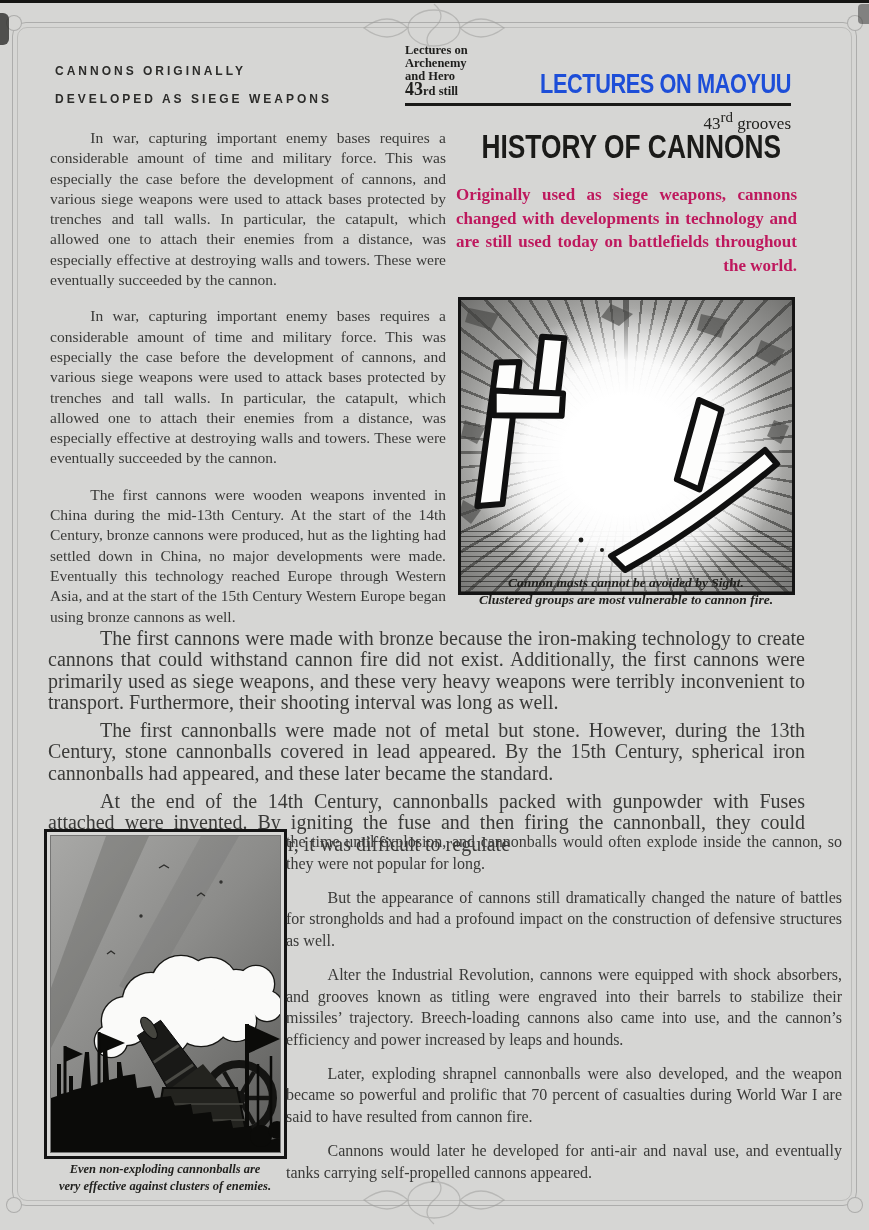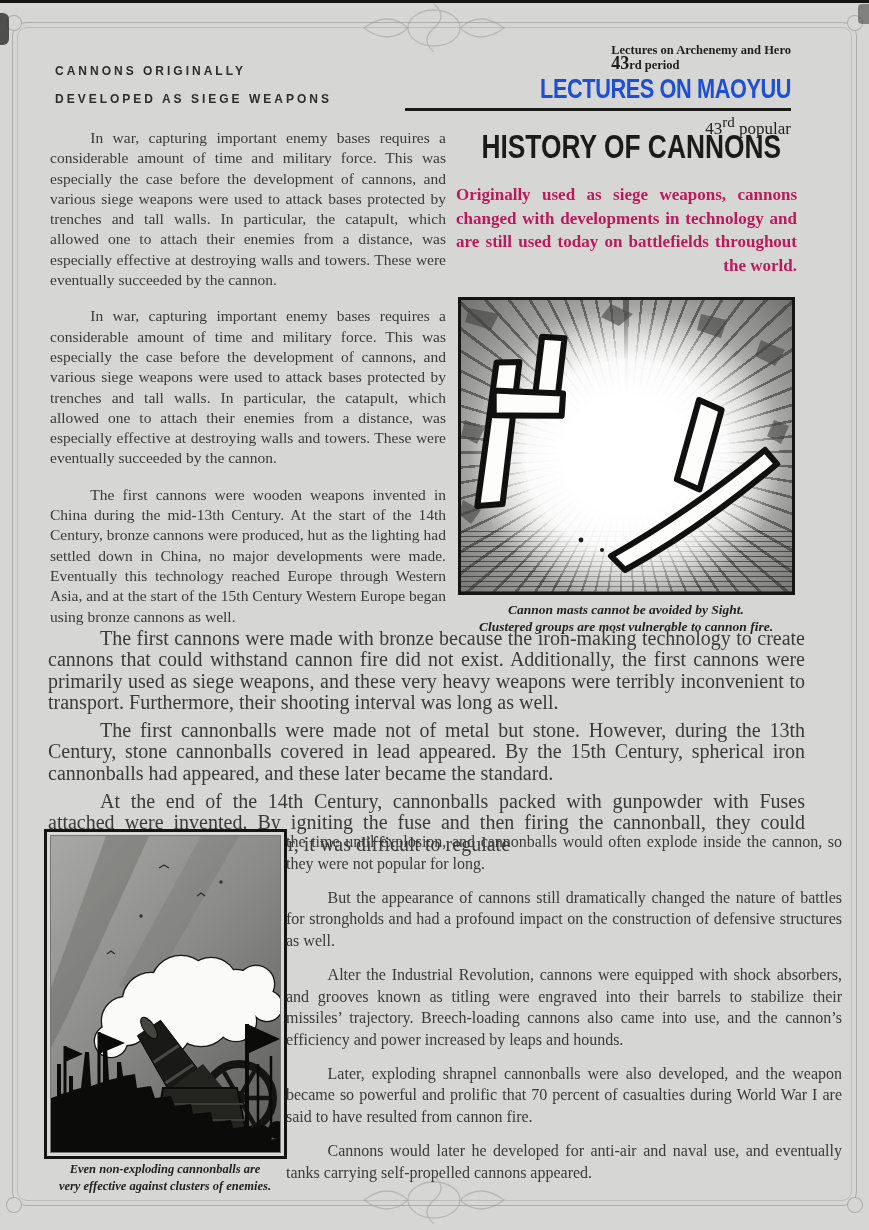--- a/index.html
+++ b/index.html
@@ -28,21 +28,21 @@
   .scan-blob-left{position:absolute;top:13px;left:0;width:9px;height:32px;background:#2d2d2b;
     border-radius:0 6px 6px 0;opacity:.8;}
   .scan-blob-right{position:absolute;top:4px;right:0;width:11px;height:20px;background:#3c3c3a;
     border-radius:4px 0 0 4px;opacity:.55;}
 
   
   .title-left{position:absolute;left:55px;top:57px;
     font-family:"Liberation Sans",sans-serif;font-weight:600;font-size:12px;line-height:28px;
     letter-spacing:3px;color:#2c2c2a;white-space:nowrap;}
   .masthead{position:absolute;left:405px;top:44px;width:386px;}
-  .masthead-row{display:flex;align-items:flex-end;justify-content:space-between;flex-direction:column;}
+  .masthead-row{display:flex;align-items:flex-end;justify-content:space-between;}
   .series-block{font-weight:bold;font-size:12.5px;line-height:13px;color:#1e1e1c;padding-bottom:2px;}
   .series-period .num{font-size:18px;}
   .magazine-title{font-family:"Liberation Sans",sans-serif;font-weight:bold;font-size:26.5px;
     color:#1d4ed8;white-space:nowrap;}
   .magazine-title span{display:inline-block;transform:scale(.82,1.06);transform-origin:right bottom;
     letter-spacing:-0.5px;}
   .masthead-rule{height:3px;background:var(--rule);margin-top:3px;}
   .period-line{text-align:right;font-size:17px;color:#22221f;margin-top:3px;}
   .period-line sup{font-size:15px;}
 
@@ -68,21 +68,21 @@
   .exp-rays{background:repeating-conic-gradient(from 0deg at 50% 53%,
       rgba(45,45,43,.62) 0deg .9deg, rgba(45,45,43,0) .9deg 5.2deg);}
   .exp-vignette{background:radial-gradient(ellipse at 50% 52%,
       rgba(0,0,0,0) 52%, rgba(72,72,70,.38) 76%, rgba(58,58,56,.6) 100%);}
   .exp-hatch{top:auto;height:62px;background:repeating-linear-gradient(0deg,
       rgba(28,28,26,.6) 0 1.5px, rgba(0,0,0,0) 1.5px 5px);}
   .exp-burst{background:radial-gradient(ellipse at 50% 53%,
       #ffffff 0 27%, rgba(255,255,255,.92) 43%, rgba(255,255,255,0) 67%);}
   .exp-svg{position:absolute;inset:0;width:100%;height:100%;}
   .caption{font-weight:bold;font-style:italic;color:var(--caption);text-align:center;}
-  .exp-caption{position:absolute;left:452px;top:601px;width:348px;font-size:13.5px;line-height:17px;}
+  .exp-caption{position:absolute;left:452px;top:574px;width:348px;font-size:13.5px;line-height:17px;}
 
   .cannon-panel{position:absolute;left:44px;top:829px;width:243px;height:330px;
     border:3px solid var(--panel-border);background:#d8d8d6;padding:4px;}
   .cannon-panel svg{width:100%;height:100%;display:block;outline:1px solid rgba(20,20,20,.5);}
   .cannon-caption{position:absolute;left:28px;top:1161px;width:274px;font-size:12.5px;line-height:16.5px;}
 
   
   .full-width{position:absolute;left:48px;top:628px;width:757px;font-size:20px;line-height:21.3px;}
   .full-width p{margin-bottom:7px;}
   .bottom-right{position:absolute;left:286px;top:831px;width:556px;font-size:16px;line-height:21.6px;}
@@ -122,26 +122,26 @@
 
   <div class="title-left">
     <div>CANNONS ORIGINALLY</div>
     <div>DEVELOPED AS SIEGE WEAPONS</div>
   </div>
 
   <div class="masthead">
     <div class="masthead-row">
       <div class="series-block">
         <div>Lectures on Archenemy and Hero</div>
-        <div class="series-period"><span class="num">43</span><span>rd period</span></div>
+        <div class="series-period"><span class="num">43</span><span>rd still</span></div>
       </div>
       <div class="magazine-title"><span>LECTURES ON MAOYUU</span></div>
     </div>
     <div class="masthead-rule"></div>
-    <div class="period-line"><span>43</span><sup>rd</sup><span> popular</span></div>
+    <div class="period-line"><span>43</span><sup>rd</sup><span> grooves</span></div>
   </div>
 
   <div class="left-col body-text">
     <p>In war, capturing important enemy bases requires a considerable amount of time and military force. This was especially the case before the development of cannons, and various siege weapons were used to attack bases protected by trenches and tall walls. In particular, the catapult, which allowed one to attach their enemies from a distance, was especially effective at destroying walls and towers. These were eventually succeeded by the cannon.</p>
     <p>In war, capturing important enemy bases requires a considerable amount of time and military force. This was especially the case before the development of cannons, and various siege weapons were used to attack bases protected by trenches and tall walls. In particular, the catapult, which allowed one to attach their enemies from a distance, was especially effective at destroying walls and towers. These were eventually succeeded by the cannon.</p>
     <p>The first cannons were wooden weapons invented in China during the mid-13th Century. At the start of the 14th Century, bronze cannons were produced, hut as the lighting had settled down in China, no major developments were made. Eventually this technology reached Europe through Western Asia, and at the start of the 15th Century Western Europe began using bronze cannons as well.</p>
   </div>
 
   <div class="headline"><span>HISTORY OF CANNONS</span></div>
   <div class="subtitle">Originally used as siege weapons, cannons changed with developments in technology and are still used today on battlefields throughout the world.</div>

